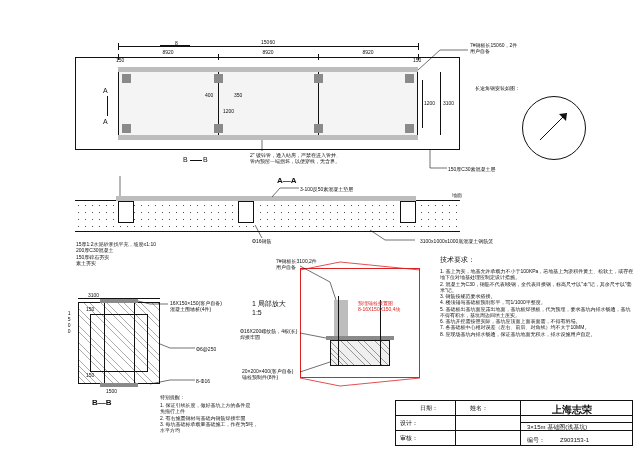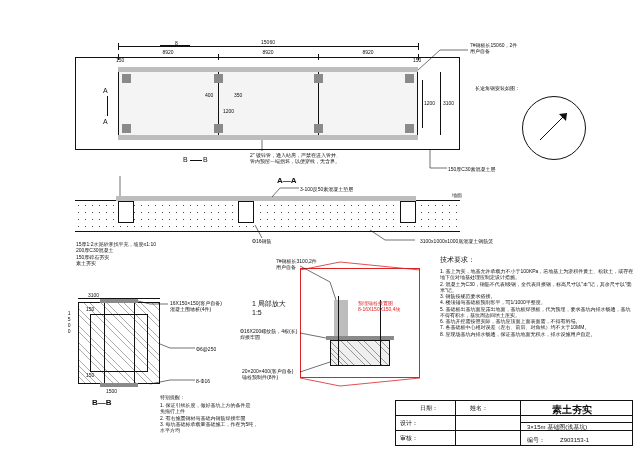--- a/index.html
+++ b/index.html
@@ -212,19 +212,19 @@
   <div class="ln vln" style="left:520px;top:400px;height:46px;"></div>
   <div class="ln hln" style="left:395px;top:415px;width:238px;"></div>
   <div class="ln hln" style="left:395px;top:430px;width:238px;"></div>
   <div class="ln hln" style="left:520px;top:422px;width:113px;"></div>
 
   <div class="txt t6" style="left:420px;top:405px;">日期：</div>
   <div class="txt t6" style="left:470px;top:405px;">姓名：</div>
   <div class="txt t6" style="left:400px;top:420px;">设计：</div>
   <div class="txt t6" style="left:400px;top:435px;">审核：</div>
 
-  <div class="txt t9" style="left:552px;top:404px;">素土夯实</div>
+  <div class="txt t9" style="left:552px;top:404px;">上海志荣</div>
   <div class="txt t6" style="left:527px;top:424px;">3×15m 基础图(浅基坑)</div>
   <div class="txt t6" style="left:527px;top:424px;opacity:0;">名称：</div>
   <div class="txt t6" style="left:527px;top:437px;">编号：</div>
   <div class="txt t6" style="left:560px;top:437px;">Z903153-1</div>
 
 </div>
 
 </body></html>

